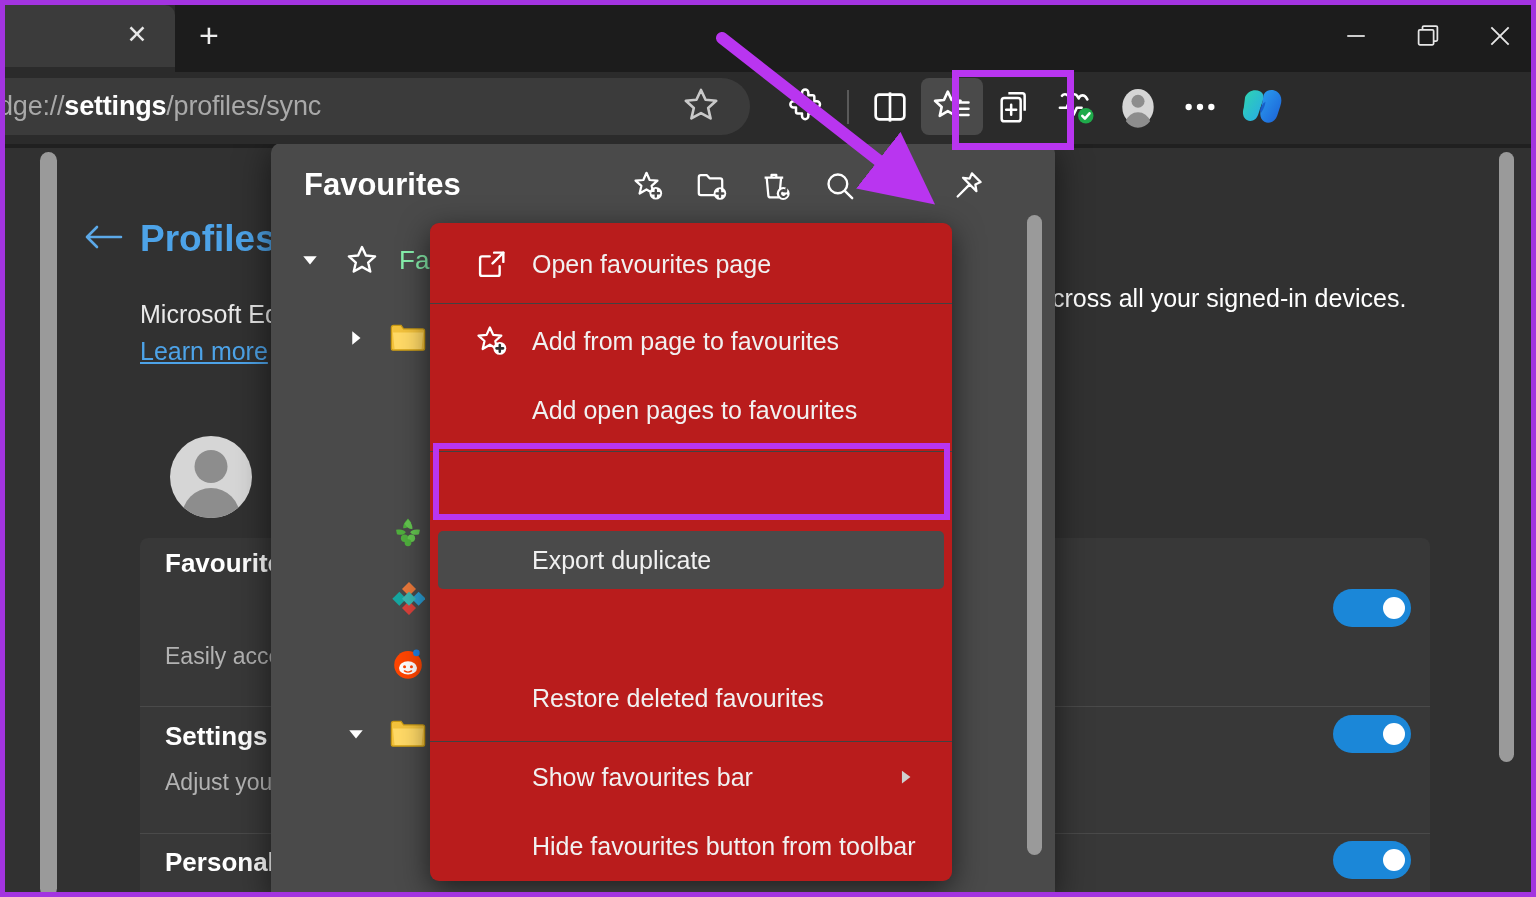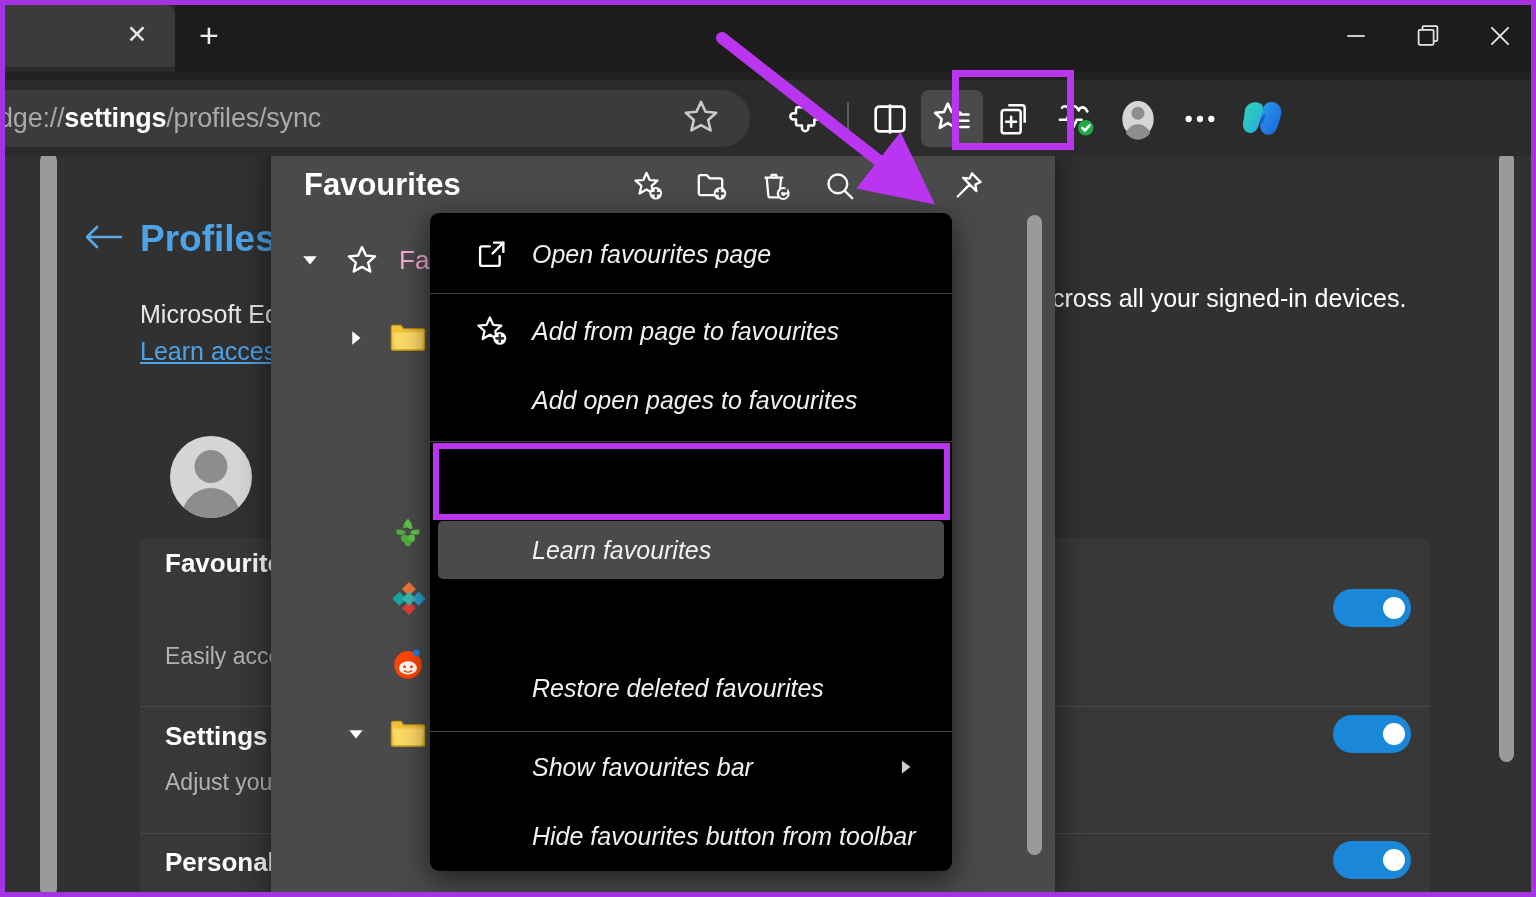--- a/index.html
+++ b/index.html
@@ -58,21 +58,21 @@
   .wc {
     width: 72px; height: 72px;
     display: flex; align-items: center; justify-content: center;
     color: #e6e6e6;
     cursor: pointer;
   }
   .wc svg { display: block; }
 
   
   .toolbar {
-    position: absolute; left: 0; top: 80px; width: 1536px; height: 76px;
+    position: absolute; left: 0; top: 68px; width: 1536px; height: 76px;
     background: #2b2b2b;
   }
   .omnibox {
     position: absolute; left: -130px; top: 10px; width: 880px; height: 57px;
     background: #3b3b3b; border-radius: 29px;
     display: flex; align-items: center;
   }
   .url {
     margin-left: 128px;
     font-size: 27px; color: #a9a9a9; white-space: nowrap;
@@ -207,37 +207,36 @@
   }
   .chev {
     width: 34px; margin-left: 22px; display: flex;
     align-items: center; justify-content: center; cursor: pointer;
   }
   .fav-ico {
     width: 46px; margin-left: 12px; display: flex;
     align-items: center; justify-content: center; font-size: 30px;
   }
   .fav-label {
-    margin-left: 14px; font-size: 26px; color: #f9a8d4; white-space: nowrap;
+    margin-left: 14px; font-size: 26px; color: #86efac; white-space: nowrap;
   }
   .fav-scroll {
     position: absolute; right: 13px; top: 72px; width: 15px; height: 640px;
     background: #9a9a9a; border-radius: 8px;
   }
 
   
   .ctx-menu {
-    position: absolute; left: 430px; top: 213px;
+    position: absolute; left: 430px; top: 223px;
     width: 522px; height: 658px;
-    background: #000000;
+    background: #b91c1c;
     border-radius: 9px;
     box-shadow: 0 8px 30px rgba(0,0,0,.6);
     overflow: hidden;
     z-index: 500;
-    font-style: italic;
   }
   .mi {
     position: absolute; left: 8px; width: 506px; height: 58px;
     display: flex; align-items: center;
     border-radius: 5px; cursor: pointer;
   }
   .mi.hover { background: #4a4a4a; }
   .mi .mi-icon {
     width: 56px; margin-left: 26px;
     display: flex; align-items: center; justify-content: center;
@@ -286,21 +285,21 @@
     <svg width="40" height="30" viewBox="0 0 40 30" fill="none" stroke="#5ca9e8" stroke-width="2.6" stroke-linecap="round" stroke-linejoin="round">
       <path d="M38 15 H4 M14 5 L4 15 L14 25"></path>
     </svg>
   </div>
 
   <div class="profiles-title">
     <span>Profiles</span><span class="slash">/</span>
   </div>
 
   <div class="sync-desc">Microsoft Ed</div>
-  <div class="learn-more">Learn acces</div>
+  <div class="learn-more">Learn more</div>
 
   <div class="frag" style="left:1052px; top:284px;">cross all your signed-in devices.</div>
 
   <div class="avatar">
     <div class="head"></div>
       <div class="body"></div>
   </div>
 
   <div class="row-title" style="left:165px; top:548px;">Favourites</div>
   <div class="row-sub" style="left:165px; top:643px;">Easily acces</div>
@@ -495,21 +494,21 @@
     <div class="mi" style="top:158px;">
       <div class="mi-icon"></div>
       <div class="mi-label">Add open pages to favourites</div>
     </div>
 
     <div class="ctx-sep" style="top:228px;"></div>
 
 
     <div class="mi hover" style="top:308px;">
       <div class="mi-icon"></div>
-      <div class="mi-label">Learn favourites</div>
+      <div class="mi-label">Export duplicate</div>
     </div>
 
 
     <div class="mi" style="top:446px;align-items:center;">
       <div class="mi-icon"></div>
       <div class="mi-label">Restore deleted favourites</div>
     </div>
 
     <div class="ctx-sep" style="top:518px;"></div>
 

